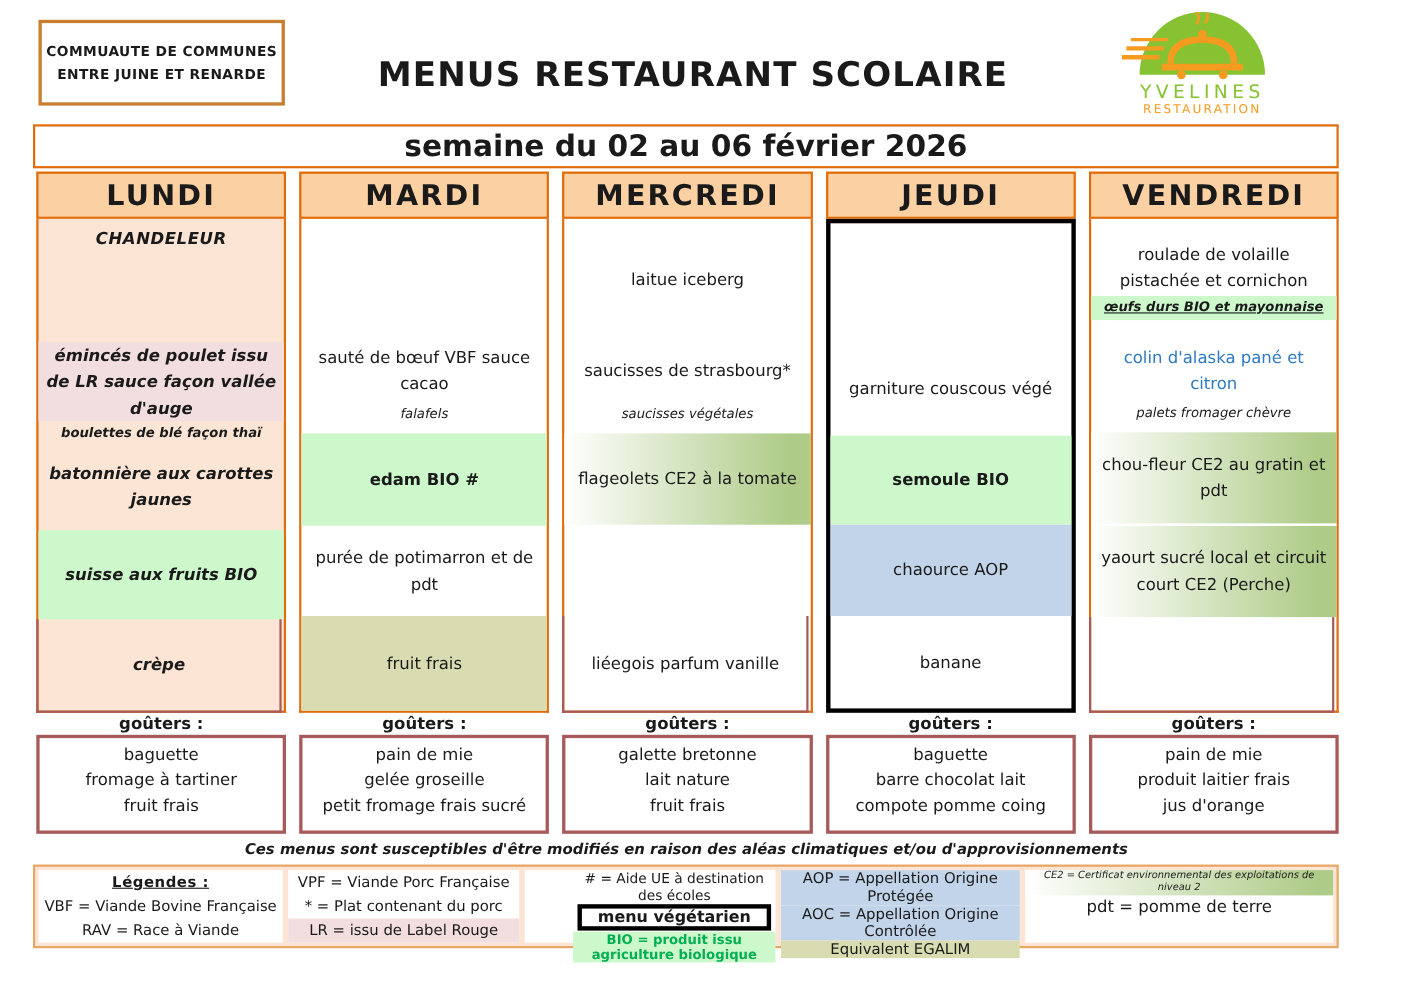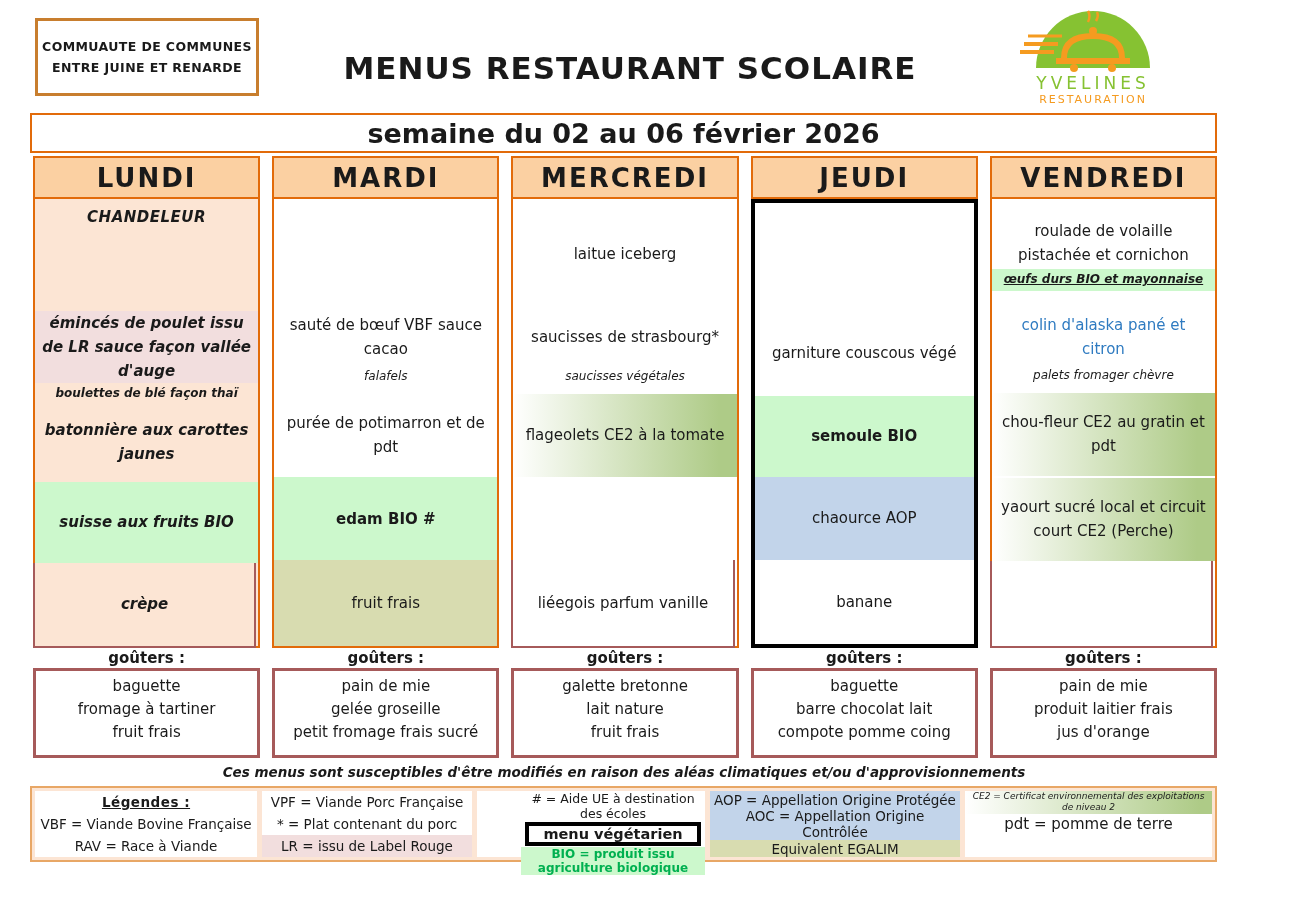--- a/index.html
+++ b/index.html
@@ -69,21 +69,21 @@
   
   .footer-note{position:absolute;left:0;top:764px;width:1248px;text-align:center;
     font-size:13.5px;font-style:italic;font-weight:bold;}
 
   
   .legend{position:absolute;left:30px;top:786px;width:1187px;height:76px;border:2px solid #E8A766;
     background:var(--peach-bg);padding:3px;display:flex;gap:5px;}
   .lg-sec{background:#fff;display:flex;flex-direction:column;}
   .lg-line{flex:1 1 0;display:flex;align-items:center;justify-content:center;text-align:center;
     font-size:13.5px;padding:0 4px;}
-  .lg1{width:222px;} .lg2{width:210px;} .lg3{width:228px;padding-left:44px;} .lg4{width:250px;} .lg5{flex:1;}
+  .lg1{width:222px;} .lg2{width:210px;} .lg3{width:228px;padding-left:44px;} .lg4{width:217px;} .lg5{flex:1;}
   .lg-title{font-weight:bold;text-decoration:underline;letter-spacing:.5px;}
   .lg-pink{background:var(--pink-lr);}
   .lg-vege{border:4px solid #000;font-weight:600;font-size:14.5px;margin:1px 4px;}
   .lg-bio{background:var(--green-bio);color:var(--green-text);font-weight:bold;font-size:12px;}
   .lg-small{font-size:12.5px;}
   .lg-ce2{font-size:9px;font-style:italic;line-height:1.25;
     background:linear-gradient(90deg,#ffffff 0%,var(--grad-green) 95%);}
   .lg-pdt{font-size:15px;}
 </style>
 </head>
@@ -144,22 +144,22 @@
         <span>MARDI</span>
       </div>
       <div class="day-body">
         <div class="cell r1"></div>
         <div class="cell r2 split-cell">
           <div class="plat-zone">sauté de bœuf VBF sauce cacao</div>
           <div class="sub-zone">
               <span class="sub">falafels</span>
             </div>
         </div>
+        <div class="cell r4 bio">edam BIO #</div>
         <div class="cell r3">purée de potimarron et de pdt</div>
-        <div class="cell r4 bio">edam BIO #</div>
         <div class="cell r5 olive-bg">fruit frais</div>
       </div>
     </div>
 
     <div class="day-col">
       <div class="day-header">
         <span>MERCREDI</span>
       </div>
       <div class="day-body">
         <div class="cell r1">laitue iceberg</div>

